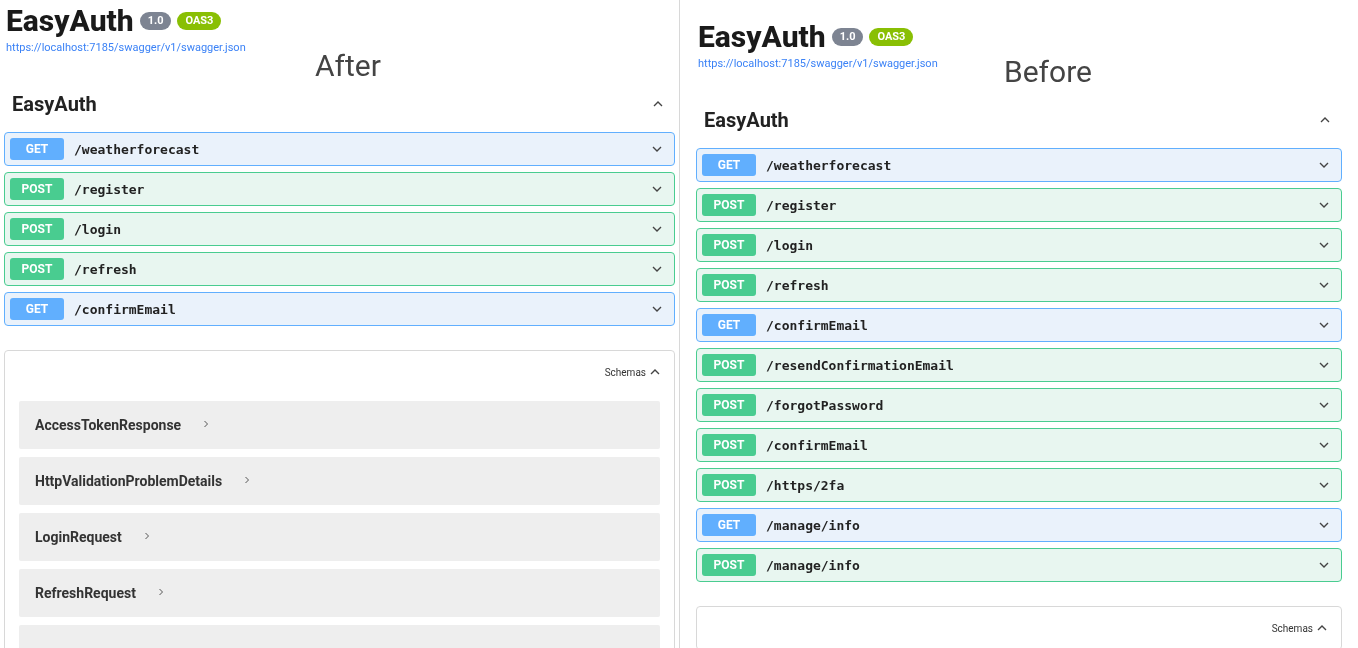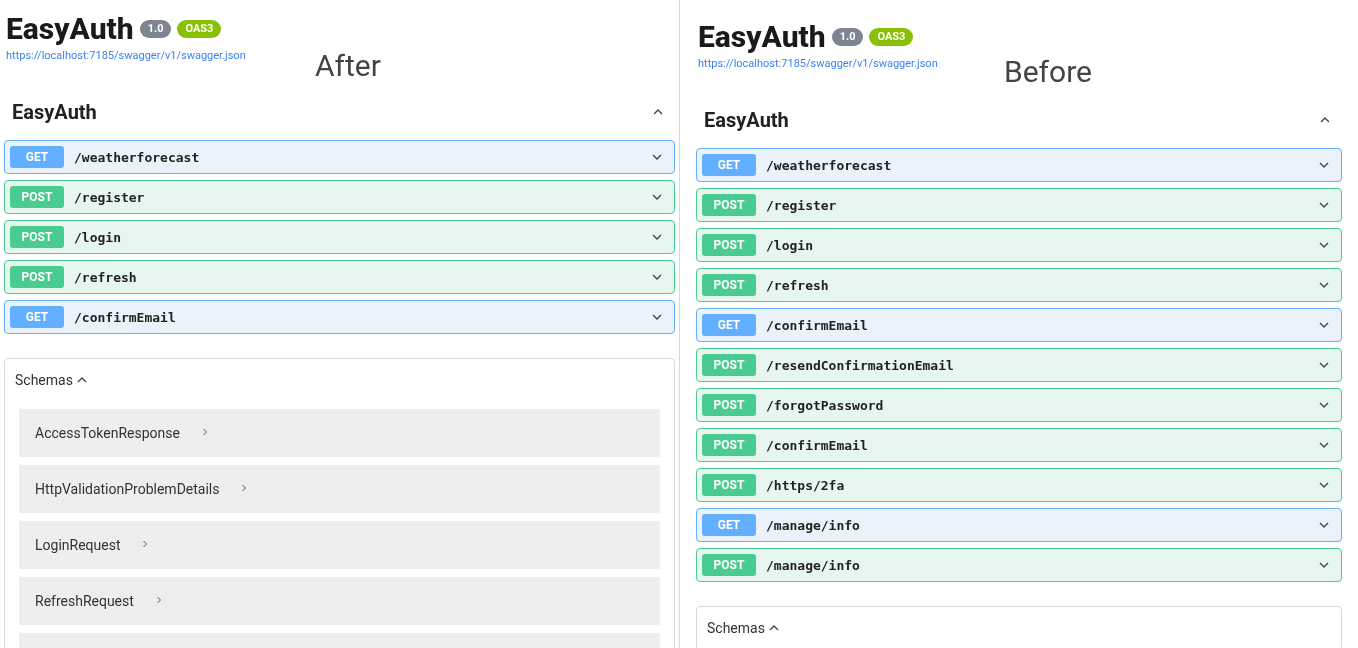--- a/index.html
+++ b/index.html
@@ -7,21 +7,21 @@
       font-family: -apple-system, BlinkMacSystemFont, "Segoe UI", Roboto, Arial, sans-serif;
       background: #fff;
       width: 1358px;
       height: 648px;
       overflow: hidden;
       display: flex;
     }
     .panel {
       height: 100%;
       overflow-y: auto;
-      padding: 8px 4px 0 4px;
+      padding: 0 4px 0 4px;
       position: relative;
     }
     .panel-left {
       width: 680px;
       border-right: 1px solid #d8d8d8;
     }
     .panel-right {
       width: 678px;
       padding-left: 16px;
       padding-right: 16px;
@@ -122,35 +122,35 @@
     }
     .chevron svg { stroke: #444; }
 
     .schemas-box {
       border: 1px solid #d8d8d8;
       border-radius: 4px;
       margin-top: 24px;
     }
     .schemas-header {
       display: flex;
-      justify-content: flex-start;
+      justify-content: flex-end;
       align-items: center;
       padding: 12px 10px;
-      font-size: 14px;
+      font-size: 10px;
       font-weight: 400;
       color: #333;
       cursor: pointer;
     }
     .schema-item {
       background: #eeeeee;
       border-radius: 2px;
       margin: 8px 14px;
       padding: 16px 16px;
       font-size: 14px;
-      font-weight: 400;
+      font-weight: 700;
       color: #333;
       display: flex;
       align-items: center;
       gap: 19px;
       cursor: pointer;
     }
     .schema-item.last-cut { margin-bottom: 0; border-bottom-left-radius:0; border-bottom-right-radius:0; }
   </style>
 </head>
 <body>

